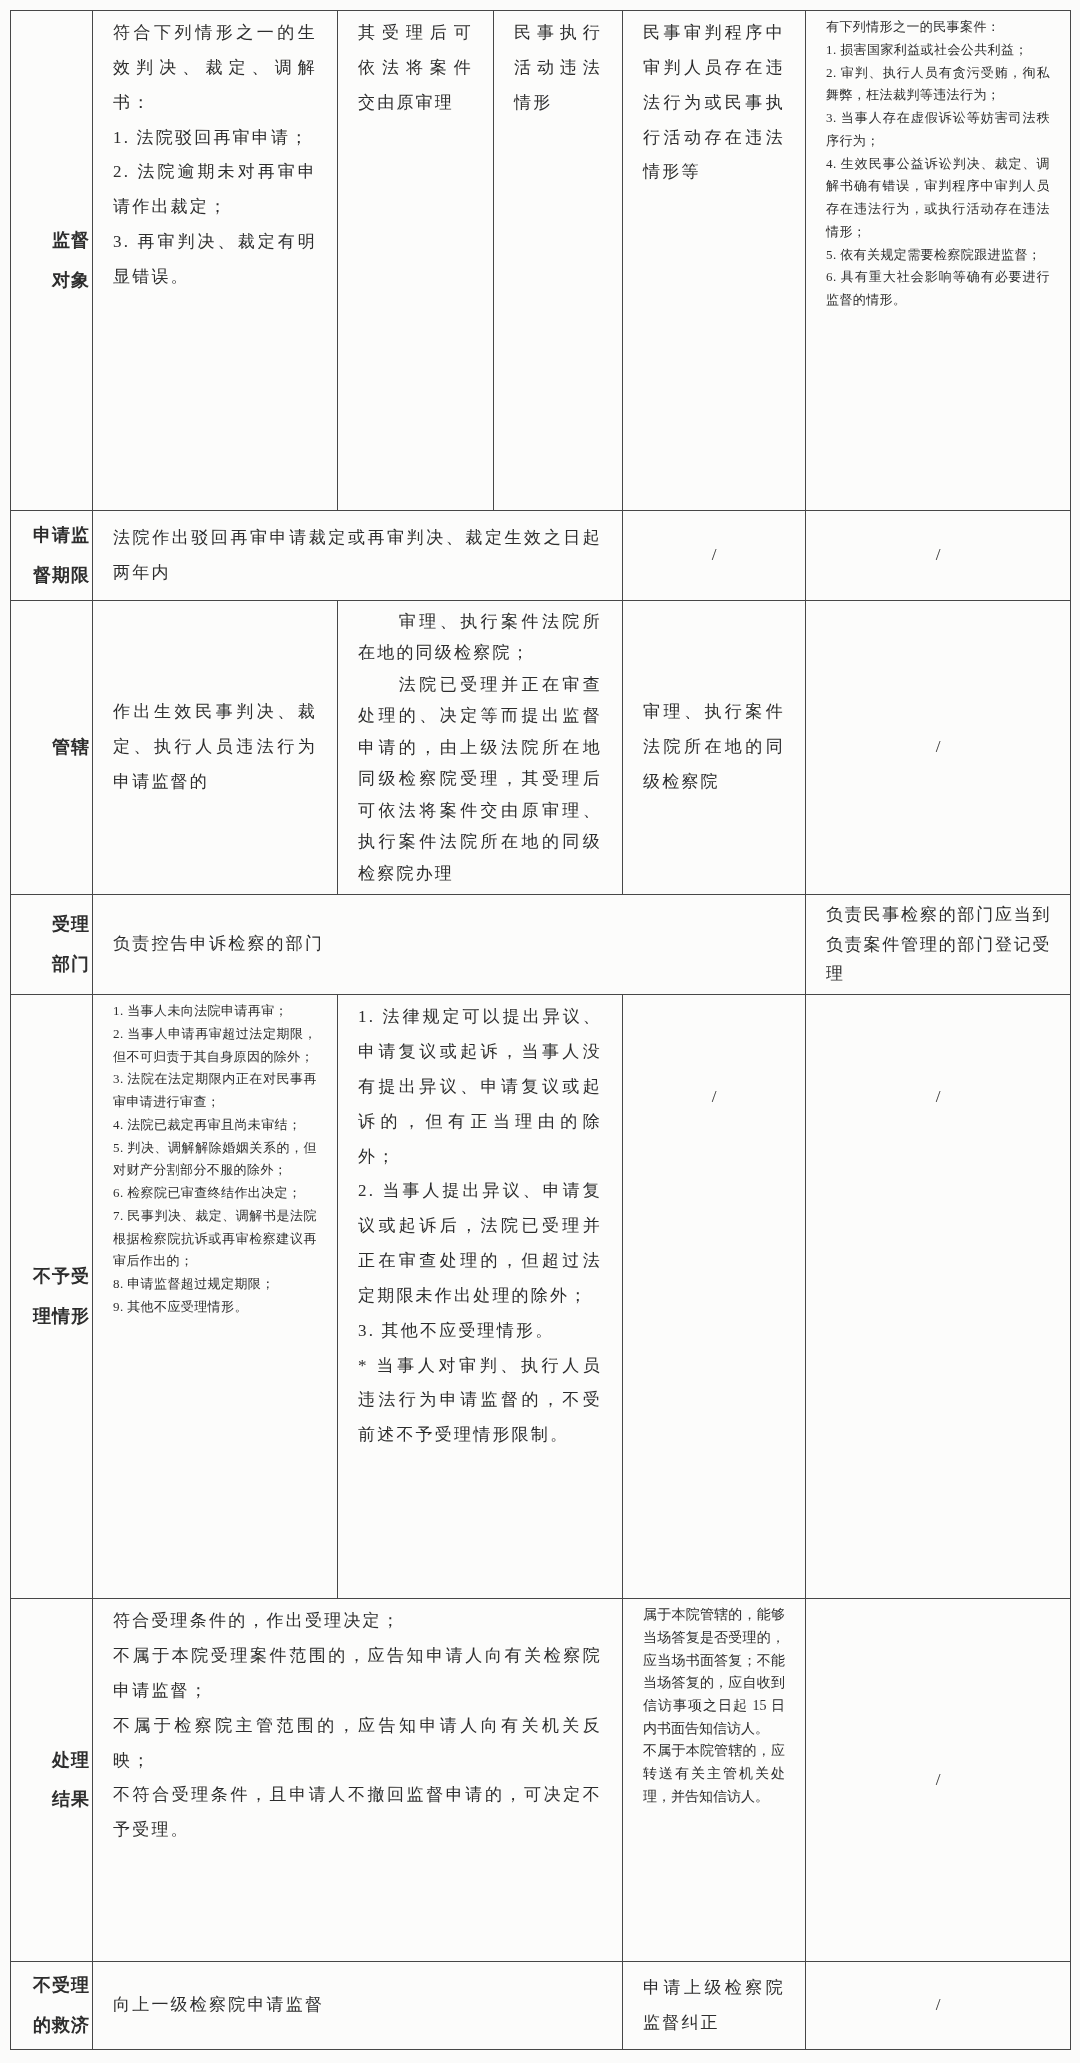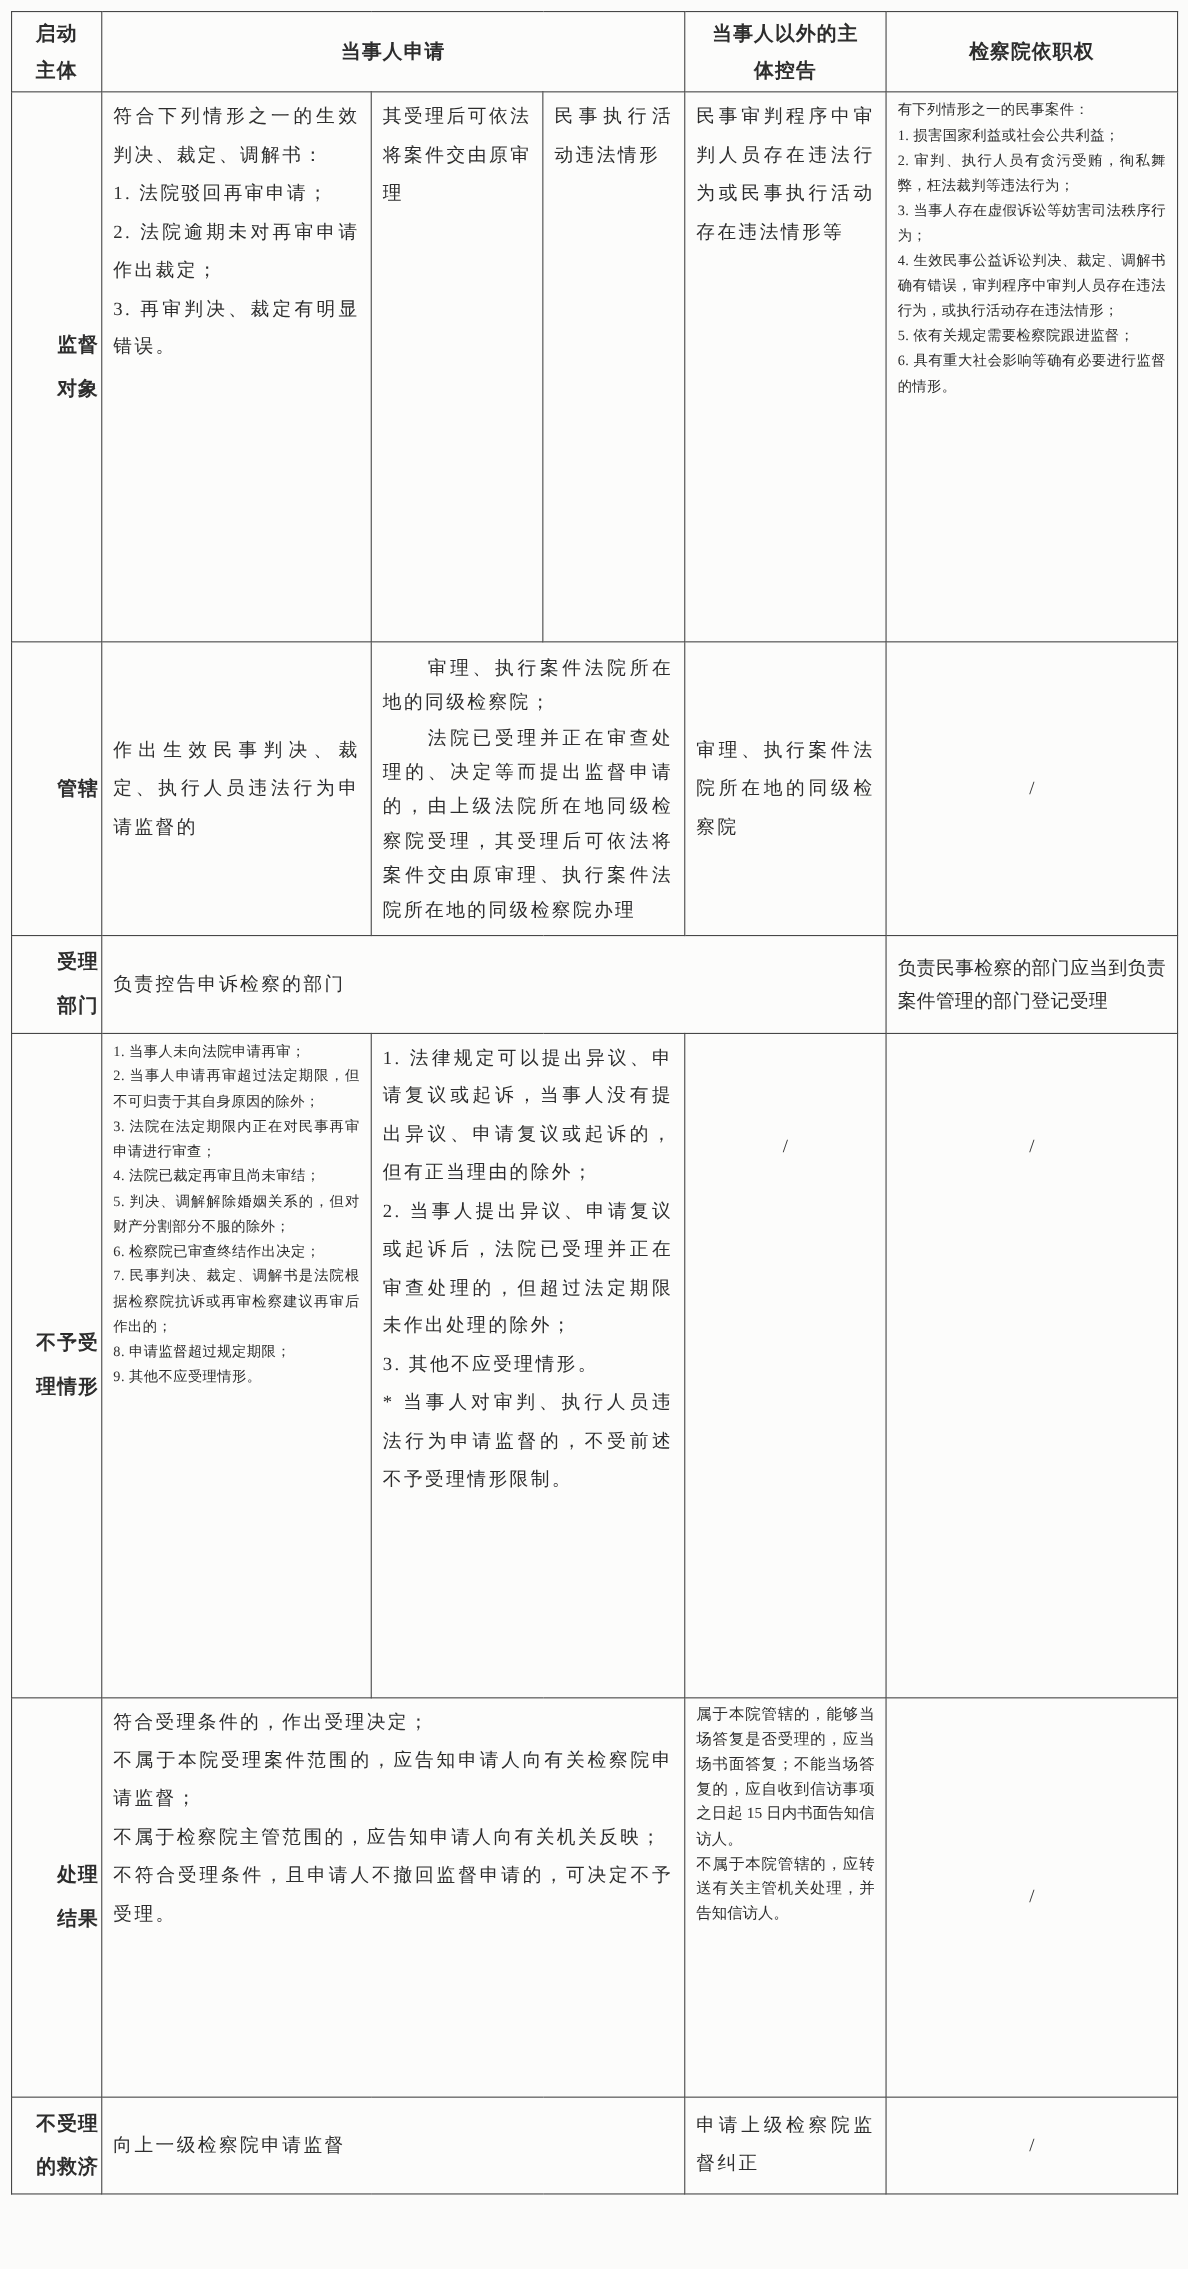--- a/index.html
+++ b/index.html
@@ -1,19 +1,19 @@
 <!DOCTYPE html>
 <html><head>
 <meta charset="utf-8">
 <style>
   html,body{margin:0;padding:0;background:#fbfbfa;}
   .page{width:1080px;min-height:2063px;box-sizing:border-box;padding:10px 10px 4px 10px;
         font-family:"Liberation Serif","DejaVu Serif",serif;}
   table.tbl{border-collapse:collapse;table-layout:fixed;width:1060px;background:#fcfcfb;}
-  td,th{border:1px solid #474747;box-sizing:border-box;padding:5px 10px;
+  td,th{border:1px solid #474747;box-sizing:border-box;padding:5px 20px;
         vertical-align:top;text-align:justify;text-justify:inter-character;
         white-space:pre-wrap;word-break:break-all;overflow:hidden;
         font-size:17px;line-height:2.05;letter-spacing:2.2px;color:#2d2d2d;font-weight:normal;}
   th.hd{font-weight:bold;text-align:center;vertical-align:middle;font-size:18px;
         line-height:1.9;letter-spacing:1px;padding:2px 4px;}
   td.lbl{font-weight:bold;text-align:right;vertical-align:middle;font-size:18px;
         line-height:2.2;letter-spacing:1px;padding:4px 2px;}
   .vmid{vertical-align:middle;}
   .ctr{text-align:left;}
   .slash{text-align:center;vertical-align:middle;letter-spacing:0;}
@@ -29,48 +29,47 @@
     <colgroup>
       <col style="width:82px">
         <col style="width:245px">
         <col style="width:156px">
       <col style="width:129px">
         <col style="width:183px">
         <col style="width:265px">
     </colgroup>
 
     <tbody>
-        <tr style="height:67px">
-      <th class="hd">启动
-主体</th>
-      <th class="hd" colspan="3">当事人申请</th>
-      <th class="hd">当事人以外的主
-体控告</th>
-      <th class="hd">检察院依职权</th>
-    </tr>
 
     <tr style="height:500px">
       <td class="lbl">监督
 对象</td>
       <td>符合下列情形之一的生效判决、裁定、调解书：
 1. 法院驳回再审申请；
 2. 法院逾期未对再审申请作出裁定；
 3. 再审判决、裁定有明显错误。</td>
       <td>其受理后可依法将案件交由原审理</td>
       <td>民事执行活动违法情形</td>
       <td>民事审判程序中审判人员存在违法行为或民事执行活动存在违法情形等</td>
       <td class="dense">有下列情形之一的民事案件：
 1. 损害国家利益或社会公共利益；
 2. 审判、执行人员有贪污受贿，徇私舞弊，枉法裁判等违法行为；
 3. 当事人存在虚假诉讼等妨害司法秩序行为；
 4. 生效民事公益诉讼判决、裁定、调解书确有错误，审判程序中审判人员存在违法行为，或执行活动存在违法情形；
 5. 依有关规定需要检察院跟进监督；
 6. 具有重大社会影响等确有必要进行监督的情形。</td>
     </tr>
 
+    <tr style="height:90px">
+      <td class="lbl">申请监
+督期限</td>
+      <td class="vmid" colspan="3">法院作出驳回再审申请裁定或再审判决、裁定生效之日起两年内</td>
+      <td class="slash">/</td>
+      <td class="slash">/</td>
+    </tr>
 
     <tr style="height:267px">
       <td class="lbl">管辖</td>
       <td class="vmid">作出生效民事判决、裁定、执行人员违法行为申请监督的</td>
       <td class="vmid" colspan="2" style="line-height:1.85;">　　审理、执行案件法院所在地的同级检察院；
 　　法院已受理并正在审查处理的、决定等而提出监督申请的，由上级法院所在地同级检察院受理，其受理后可依法将案件交由原审理、执行案件法院所在地的同级检察院办理</td>
       <td class="vmid">审理、执行案件法院所在地的同级检察院</td>
       <td class="slash">/</td>
     </tr>
 

